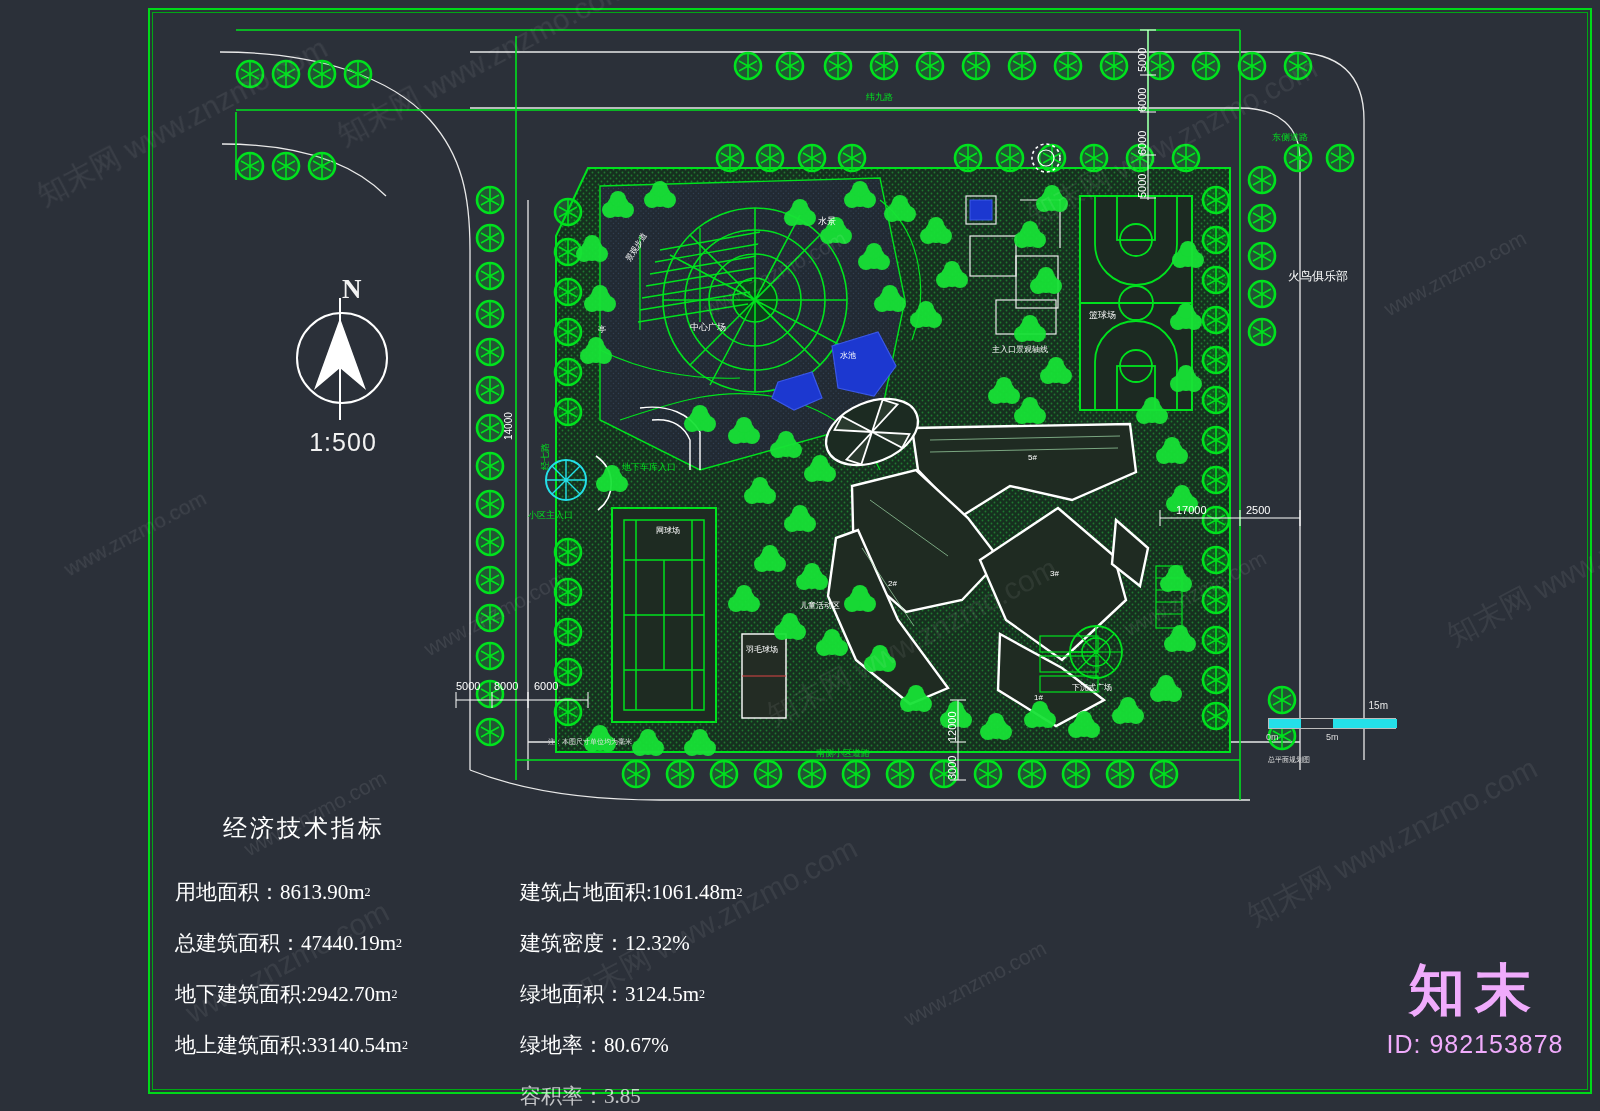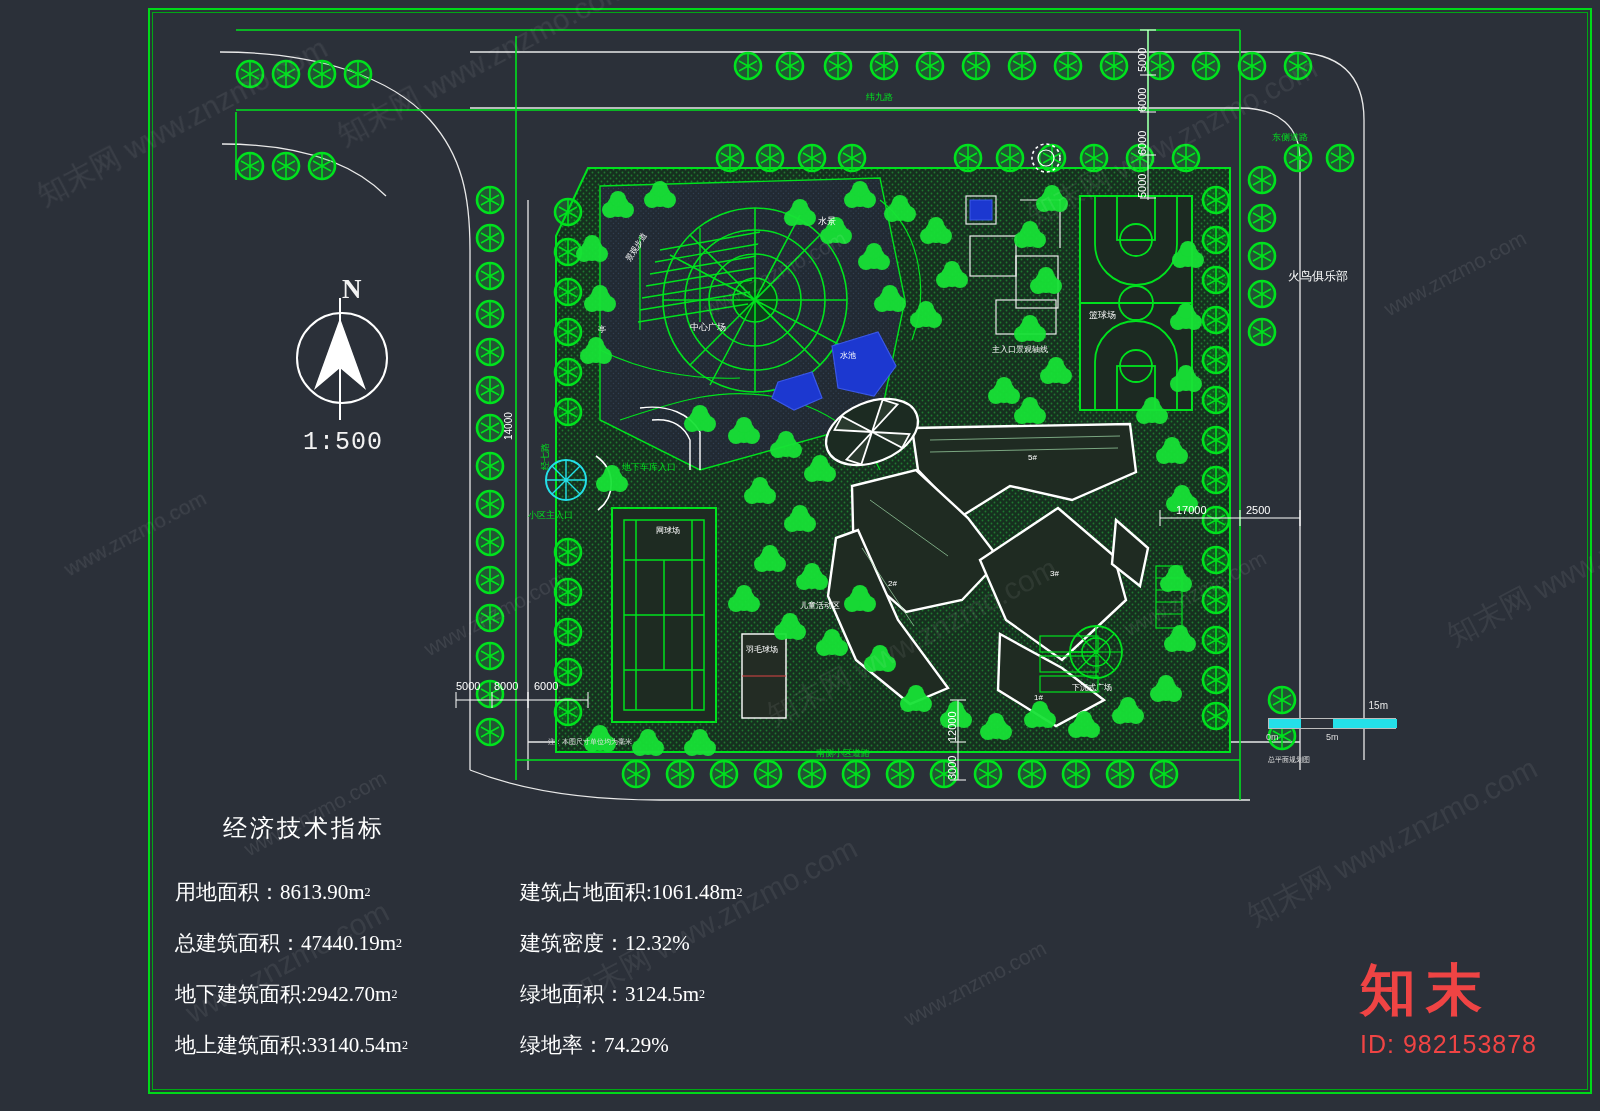--- a/index.html
+++ b/index.html
@@ -41,21 +41,21 @@
   }
   #north-needle-v{
     position:absolute;left:71px;top:22px;width:2px;height:122px;background:#ffffff;
   }
   #north-arrow-shape{
     position:absolute;left:38px;top:42px;width:68px;height:78px;
   }
   #scale-label{
     position:absolute;left:0px;top:152px;width:150px;
     font-size:25px;letter-spacing:1px;
-    font-family:Liberation Mono, monospace;
+    font-family:Liberation Sans, sans-serif;
   }
 
   
   #scalebar-block{position:absolute;left:1268px;top:700px;width:128px;height:56px;}
   #scalebar-max{position:absolute;right:8px;top:0;color:#e8e8e8;font-size:10px;}
   #scalebar-bar{position:absolute;left:0;top:18px;width:128px;height:11px;border:1px solid #bdbdbd;box-sizing:border-box;}
   #scalebar-seg-a{position:absolute;left:0;top:0;width:32px;height:9px;background:#24e0e8;}
   #scalebar-seg-b{position:absolute;left:32px;top:0;width:32px;height:9px;background:#2b3039;}
   #scalebar-seg-c{position:absolute;left:64px;top:0;width:64px;height:9px;background:#24e0e8;}
   #scalebar-zero{position:absolute;left:-2px;top:32px;color:#dcdcdc;font-size:9px;}
@@ -78,21 +78,22 @@
   .ind-row{
     display:flex;align-items:center;font-size:21px;margin-bottom:23px;white-space:nowrap;
   }
   .ind-label{letter-spacing:0px;}
   .ind-value{letter-spacing:0px;}
   .sup{font-size:12px;vertical-align:super;}
   .ind-row.faded{opacity:.72;}
 
   
   #brand{
-    position:absolute;left:1360px;top:962px;width:230px;color:#ef4444;
+    position:absolute;left:1360px;top:962px;width:230px;color:#f0abfc;
+    text-align:center;
   }
   #brand-logo{
     font-size:56px;font-weight:bold;letter-spacing:10px;line-height:1;
     font-family:"DejaVu Sans",sans-serif;
   }
   #brand-id{font-size:25px;margin-top:12px;letter-spacing:1px;}
 
   
   .wm{
     position:absolute;color:rgba(255,255,255,.085);font-size:21px;
@@ -606,21 +607,26 @@
         <span class="ind-value">12.32%</span>
         <span class="sup"></span>
       </div>
       <div class="ind-row">
         <span class="ind-label">绿地面积：</span>
         <span class="ind-value">3124.5m</span>
         <span class="sup">2</span>
       </div>
       <div class="ind-row">
         <span class="ind-label">绿地率：</span>
-        <span class="ind-value">74.29%</span>
+        <span class="ind-value">80.67%</span>
+        <span class="sup"></span>
+      </div>
+      <div class="ind-row faded">
+        <span class="ind-label">容积率：</span>
+        <span class="ind-value">3.85</span>
         <span class="sup"></span>
       </div>
     </div>
 
   </div>
 </div>
 
 <div id="brand">
   <div id="brand-logo">知末</div>
   <div id="brand-id">ID: 982153878</div>

